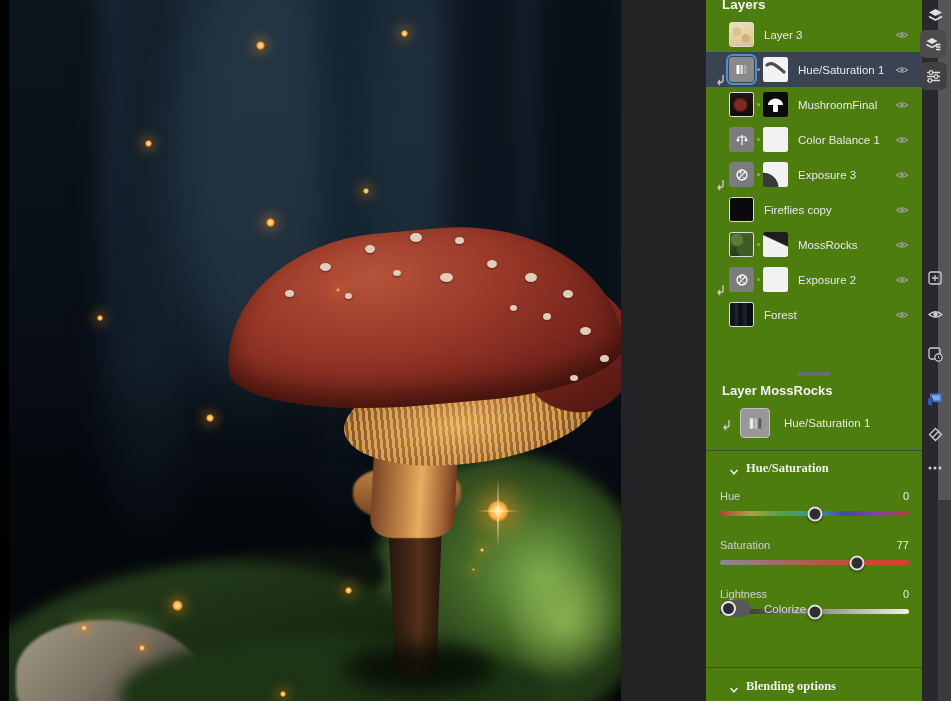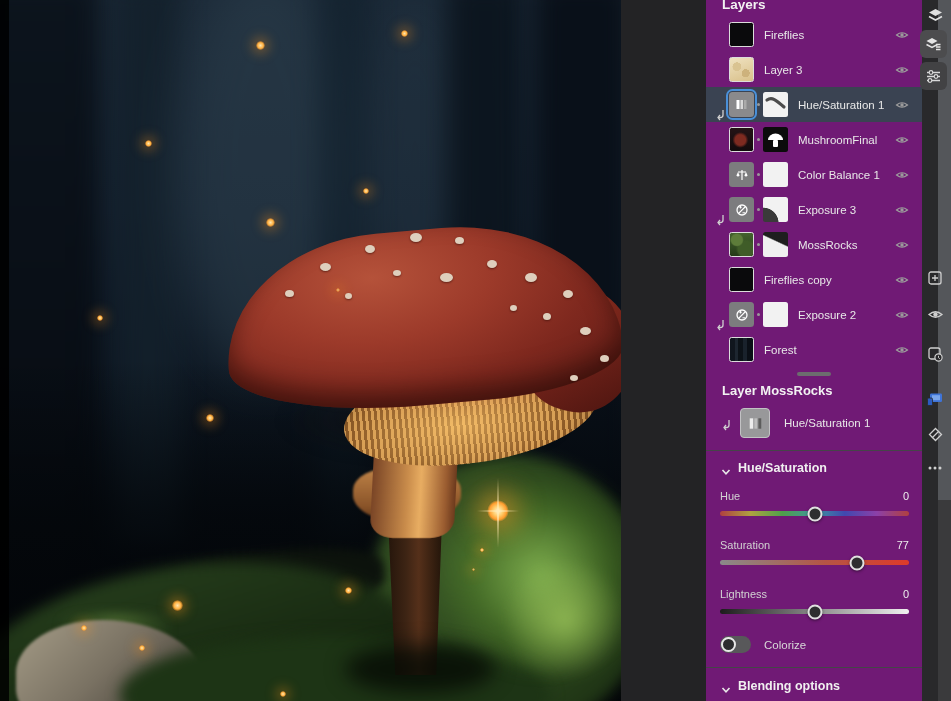--- a/index.html
+++ b/index.html
@@ -71,21 +71,21 @@
   
   .ff { position:absolute; border-radius:50%;
         background:radial-gradient(circle,#ffe7b0 0%,#ffb040 45%,rgba(255,130,20,.35) 72%,rgba(255,120,10,0) 80%);
         box-shadow:0 0 12px 4px rgba(255,150,30,.35); }
   .ff-big { background:radial-gradient(circle,#fff3d0 0%,#ffcf70 30%,#ff9d2e 55%,rgba(255,130,20,0) 78%);
         box-shadow:0 0 26px 10px rgba(255,160,40,.5); }
   .ray { position:absolute; background:linear-gradient(180deg,rgba(255,230,170,0),rgba(255,235,180,.75),rgba(255,230,170,0));
         filter:blur(.7px); }
 
   
-  #panel { position:absolute; left:706px; top:0; width:216px; height:701px; background:#701a75; color:#e6e6e6; }
+  #panel { position:absolute; left:706px; top:0; width:216px; height:701px; background:#4d7c0f; color:#e6e6e6; }
   .panel-title { position:absolute; left:16px; top:-3px; font-size:13.5px; font-weight:bold; color:#f2f2f2; }
 
   #layer-list { position:absolute; left:0; top:17px; width:216px; }
   .lrow { height:35px; display:flex; align-items:center; padding-left:9px; position:relative; }
   .lrow.selected { background:#3a4352; }
   .clip-arrow { width:13px; height:13px; position:absolute; left:8px; bottom:2px; }
   .row-inner { display:flex; align-items:center; margin-left:14px; width:100%; }
   .th { width:25px; height:25px; border-radius:2.5px; flex:none; }
   .th-frame { border:1.5px solid #dcdcdc; }
   .th-black { background:#0a0a0c; }
@@ -111,36 +111,36 @@
   .drag-handle { position:absolute; left:91px; top:372px; width:34px; height:4px; border-radius:2px; background:#6c6c6e; }
 
   .lp-title { position:absolute; left:16px; top:383px; font-size:13px; font-weight:bold; color:#f2f2f2; }
   .lp-row { position:absolute; left:0; top:403px; width:216px; height:40px; display:flex; align-items:center; }
   .lp-clip { width:13px; height:13px; margin-left:14px; }
   .lp-thumb { width:30px; height:30px; border-radius:4px; background:#98989a; border:1px solid #c2c2c4;
               margin-left:7px; display:flex; align-items:center; justify-content:center; }
   .lp-name { font-size:11.5px; margin-left:14px; color:#e8e8e8; }
   .divider { position:absolute; left:0; width:216px; height:1px; background:#454548; }
 
-  .section-head { position:absolute; left:0; width:216px; height:20px; display:flex; align-items:center; }
+  .section-head { position:absolute; left:8px; width:216px; height:20px; display:flex; align-items:center;font-family:Liberation Serif, serif; }
   .chev { width:10px; height:10px; margin-left:15px; flex:none; }
   .section-label { font-size:12.5px; font-weight:bold; color:#f0f0f0; margin-left:7px; }
 
   .slider-block { position:absolute; left:14px; width:189px; }
   .slider-labels { display:flex; justify-content:space-between; align-items:center; }
   .s-label { font-size:11px; color:#d2d2d2; }
   .s-value { font-size:11px; color:#ededed; }
   .track { position:relative; margin-top:9px; height:5px; border-radius:3px; }
   .track-hue { background:linear-gradient(90deg,#b04040,#b0a040 16%,#4fa04a 33%,#3f96a0 50%,#4048b0 66%,#8c40a8 83%,#b04040); }
   .track-sat { background:linear-gradient(90deg,#8a8a8a 0%,#b45546 55%,#df3a2a 100%); }
   .track-light { background:linear-gradient(90deg,#1c1c1c 0%,#8a8a8a 50%,#f0f0f0 100%); }
   .handle { position:absolute; top:50%; width:15px; height:15px; border-radius:50%; background:#2e2e30;
             border:2px solid #e0e0e0; transform:translate(-50%,-50%); box-shadow:0 1px 3px rgba(0,0,0,.5); }
 
-  .colorize-row { position:absolute; left:14px; top:636px; display:flex; align-items:center; }
+  .colorize-row { position:absolute; left:14px; top:600px; display:flex; align-items:center; }
   .toggle { width:31px; height:17px; border-radius:9px; background:#58585a; position:relative; }
   .knob { position:absolute; left:1px; top:1px; width:15px; height:15px; border-radius:50%;
           background:#2c2c2e; border:2px solid #e8e8e8; }
   .colorize-label { font-size:11.5px; color:#d8d8d8; margin-left:13px; }
 
   
   #rail { position:absolute; left:922px; top:0; width:29px; height:701px; background:#29292b; }
   .scroll-strip { position:absolute; left:16px; top:0; width:13px; height:500px; background:#54565a; }
   .scroll-strip-low { position:absolute; left:16px; top:500px; width:13px; height:201px; background:#3a3a3c; }
   .rail-btn { position:absolute; left:-2px; width:27px; height:28px; border-radius:6px;
@@ -222,32 +222,20 @@
 
     <div class="edge-strip"></div>
   </div>
 </div>
 
 <div id="panel">
   <div class="panel-title">Layers</div>
 
   <div id="layer-list">
 
-    <div class="lrow">
-      <div class="row-inner">
-        <span class="th th-frame th-black"></span>
-        <span class="lname">Fireflies</span>
-        <span class="eye-btn">
-          <svg width="14" height="14" viewBox="0 0 14 14">
-              <path d="M1.5 7 Q7 2.5 12.5 7 Q7 11.5 1.5 7 Z" fill="none" stroke="#9c9c9c" stroke-width="1.2"></path>
-              <circle cx="7" cy="7" r="1.7" fill="#9c9c9c"></circle>
-            </svg>
-        </span>
-      </div>
-    </div>
 
     <div class="lrow">
       <div class="row-inner">
         <span class="th th-frame th-sand"></span>
         <span class="lname">Layer 3</span>
         <span class="eye-btn">
           <svg width="14" height="14" viewBox="0 0 14 14">
               <path d="M1.5 7 Q7 2.5 12.5 7 Q7 11.5 1.5 7 Z" fill="none" stroke="#9c9c9c" stroke-width="1.2"></path>
               <circle cx="7" cy="7" r="1.7" fill="#9c9c9c"></circle>
             </svg>
@@ -349,37 +337,37 @@
           <svg width="14" height="14" viewBox="0 0 14 14">
               <path d="M1.5 7 Q7 2.5 12.5 7 Q7 11.5 1.5 7 Z" fill="none" stroke="#9c9c9c" stroke-width="1.2"></path>
               <circle cx="7" cy="7" r="1.7" fill="#9c9c9c"></circle>
             </svg>
         </span>
       </div>
     </div>
 
     <div class="lrow">
       <div class="row-inner">
+        <span class="th th-frame th-black"></span>
+        <span class="lname">Fireflies copy</span>
+        <span class="eye-btn">
+          <svg width="14" height="14" viewBox="0 0 14 14">
+              <path d="M1.5 7 Q7 2.5 12.5 7 Q7 11.5 1.5 7 Z" fill="none" stroke="#9c9c9c" stroke-width="1.2"></path>
+              <circle cx="7" cy="7" r="1.7" fill="#9c9c9c"></circle>
+            </svg>
+        </span>
+      </div>
+    </div>
+
+    <div class="lrow">
+      <div class="row-inner">
         <span class="th th-frame th-moss"></span>
         <span class="link-dot"></span>
         <span class="th mask mask-moss"></span>
         <span class="lname">MossRocks</span>
-        <span class="eye-btn">
-          <svg width="14" height="14" viewBox="0 0 14 14">
-              <path d="M1.5 7 Q7 2.5 12.5 7 Q7 11.5 1.5 7 Z" fill="none" stroke="#9c9c9c" stroke-width="1.2"></path>
-              <circle cx="7" cy="7" r="1.7" fill="#9c9c9c"></circle>
-            </svg>
-        </span>
-      </div>
-    </div>
-
-    <div class="lrow">
-      <div class="row-inner">
-        <span class="th th-frame th-black"></span>
-        <span class="lname">Fireflies copy</span>
         <span class="eye-btn">
           <svg width="14" height="14" viewBox="0 0 14 14">
               <path d="M1.5 7 Q7 2.5 12.5 7 Q7 11.5 1.5 7 Z" fill="none" stroke="#9c9c9c" stroke-width="1.2"></path>
               <circle cx="7" cy="7" r="1.7" fill="#9c9c9c"></circle>
             </svg>
         </span>
       </div>
     </div>
 
     <div class="lrow">

